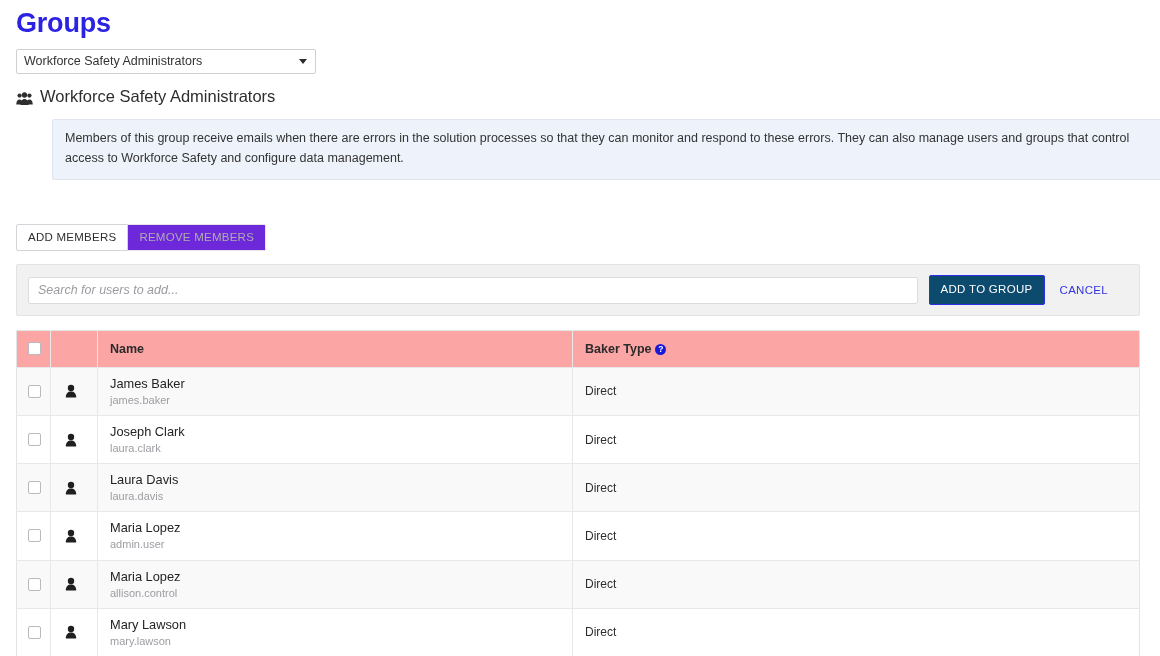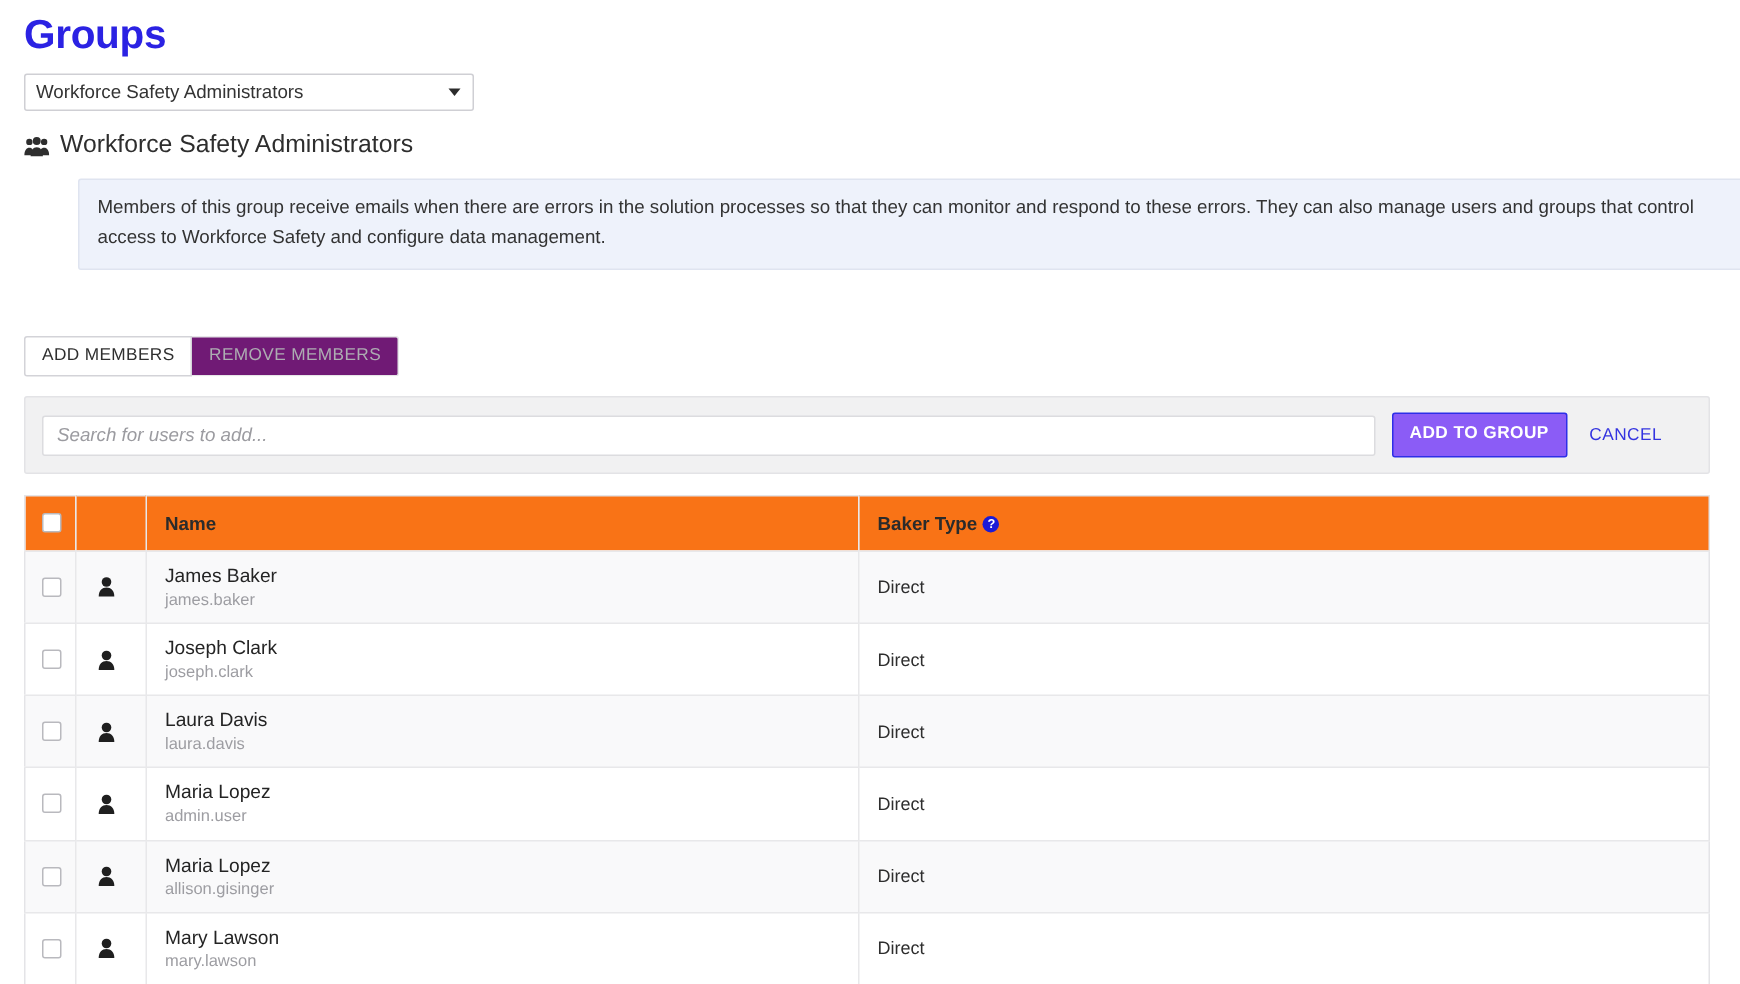--- a/index.html
+++ b/index.html
@@ -118,21 +118,21 @@
     letter-spacing: 0.25px;
     padding: 7px 11px 7px 11px;
     border-radius: 2px 0 0 2px;
     cursor: pointer;
     font-family: "Liberation Sans", sans-serif;
     line-height: 1;
   }
   .btn-remove-members {
     border: 1px solid #e6e6e8;
     border-left: none;
-    background: #701a75;
+    background: #6d28d9;
     color: #adadb2;
     font-size: 11.5px;
     letter-spacing: 0.25px;
     padding: 7px 11px 7px 11px;
     border-radius: 0 2px 2px 0;
     cursor: default;
     font-family: "Liberation Sans", sans-serif;
     line-height: 1;
   }
 
@@ -159,32 +159,31 @@
     font-size: 12.5px;
     color: #333;
     outline: none;
   }
   .search-input::placeholder {
     color: #9b9ba0;
     font-style: italic;
   }
   .btn-add-to-group {
     margin-left: 11px;
-    background: #8b5cf6;
+    background: #0c4a6e;
     border: 1px solid #2e2ee8;
     color: #ffffff;
     font-size: 11.5px;
     letter-spacing: 0.3px;
     padding: 8px 11px;
     border-radius: 2px;
     cursor: pointer;
     font-family: "Liberation Sans", sans-serif;
     line-height: 1;
     white-space: nowrap;
-    font-weight: bold;
   }
   .btn-cancel {
     margin-left: 13px;
     margin-right: 18px;
     background: transparent;
     border: none;
     color: #3434e0;
     font-size: 11.5px;
     letter-spacing: 0.3px;
     cursor: pointer;
@@ -210,21 +209,21 @@
   }
   .members-table th:last-child,
   .members-table td:last-child { border-right: none; }
 
   .col-check { width: 34px; }
   .col-icon  { width: 47px; }
   .col-name  { width: 475px; }
   .col-type  { width: auto; }
 
   thead th {
-    background: #f97316;
+    background: #fca5a5;
     font-weight: bold;
     color: #2b2b2b;
     font-size: 12.5px;
     padding: 11px 0 11px 12px;
     height: 35px;
     border-bottom: 1px solid #e0e0e3;
   }
   thead th.col-check { padding-left: 11px; }
 
   .hdr-help {
@@ -375,21 +374,21 @@
             <span class="cb"></span>
           </td>
           <td class="col-icon">
             <span class="person-icon"><svg viewBox="0 0 12 14" width="12" height="14" aria-hidden="true">
                 <circle cx="6" cy="4" r="3.2" fill="#1f1f1f"></circle>
                 <path d="M0.8 13.6 C0.8 9.4 3.1 7.6 6 7.6 C8.9 7.6 11.2 9.4 11.2 13.6 Z" fill="#1f1f1f"></path>
               </svg></span>
           </td>
           <td class="col-name">
             <div class="name-main">Joseph Clark</div>
-            <div class="name-sub">joseph.clark</div>
+            <div class="name-sub">laura.clark</div>
           </td>
           <td class="col-type type-cell">Direct</td>
         </tr>
         <tr>
           <td class="col-check">
             <span class="cb"></span>
           </td>
           <td class="col-icon">
             <span class="person-icon"><svg viewBox="0 0 12 14" width="12" height="14" aria-hidden="true">
                 <circle cx="6" cy="4" r="3.2" fill="#1f1f1f"></circle>
@@ -423,21 +422,21 @@
             <span class="cb"></span>
           </td>
           <td class="col-icon">
             <span class="person-icon"><svg viewBox="0 0 12 14" width="12" height="14" aria-hidden="true">
                 <circle cx="6" cy="4" r="3.2" fill="#1f1f1f"></circle>
                 <path d="M0.8 13.6 C0.8 9.4 3.1 7.6 6 7.6 C8.9 7.6 11.2 9.4 11.2 13.6 Z" fill="#1f1f1f"></path>
               </svg></span>
           </td>
           <td class="col-name">
             <div class="name-main">Maria Lopez</div>
-            <div class="name-sub">allison.gisinger</div>
+            <div class="name-sub">allison.control</div>
           </td>
           <td class="col-type type-cell">Direct</td>
         </tr>
         <tr>
           <td class="col-check">
             <span class="cb"></span>
           </td>
           <td class="col-icon">
             <span class="person-icon"><svg viewBox="0 0 12 14" width="12" height="14" aria-hidden="true">
                 <circle cx="6" cy="4" r="3.2" fill="#1f1f1f"></circle>

